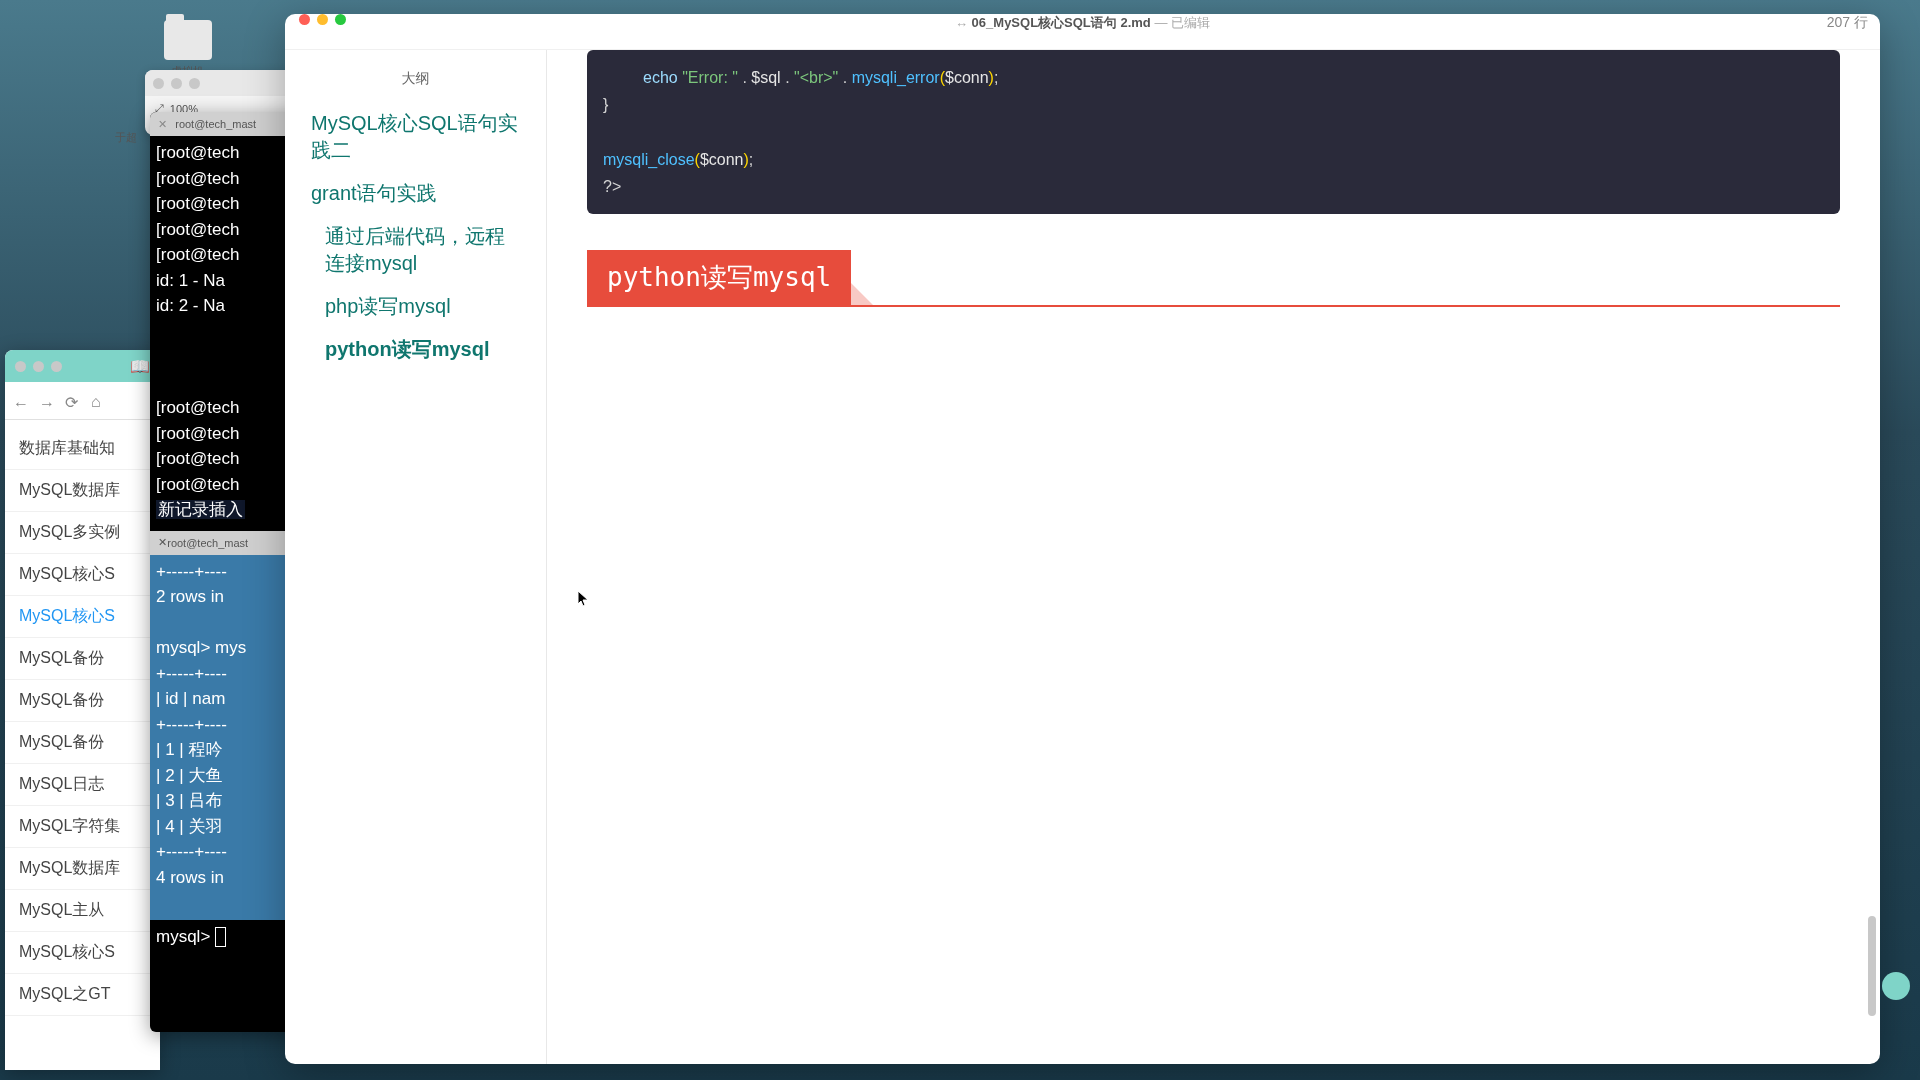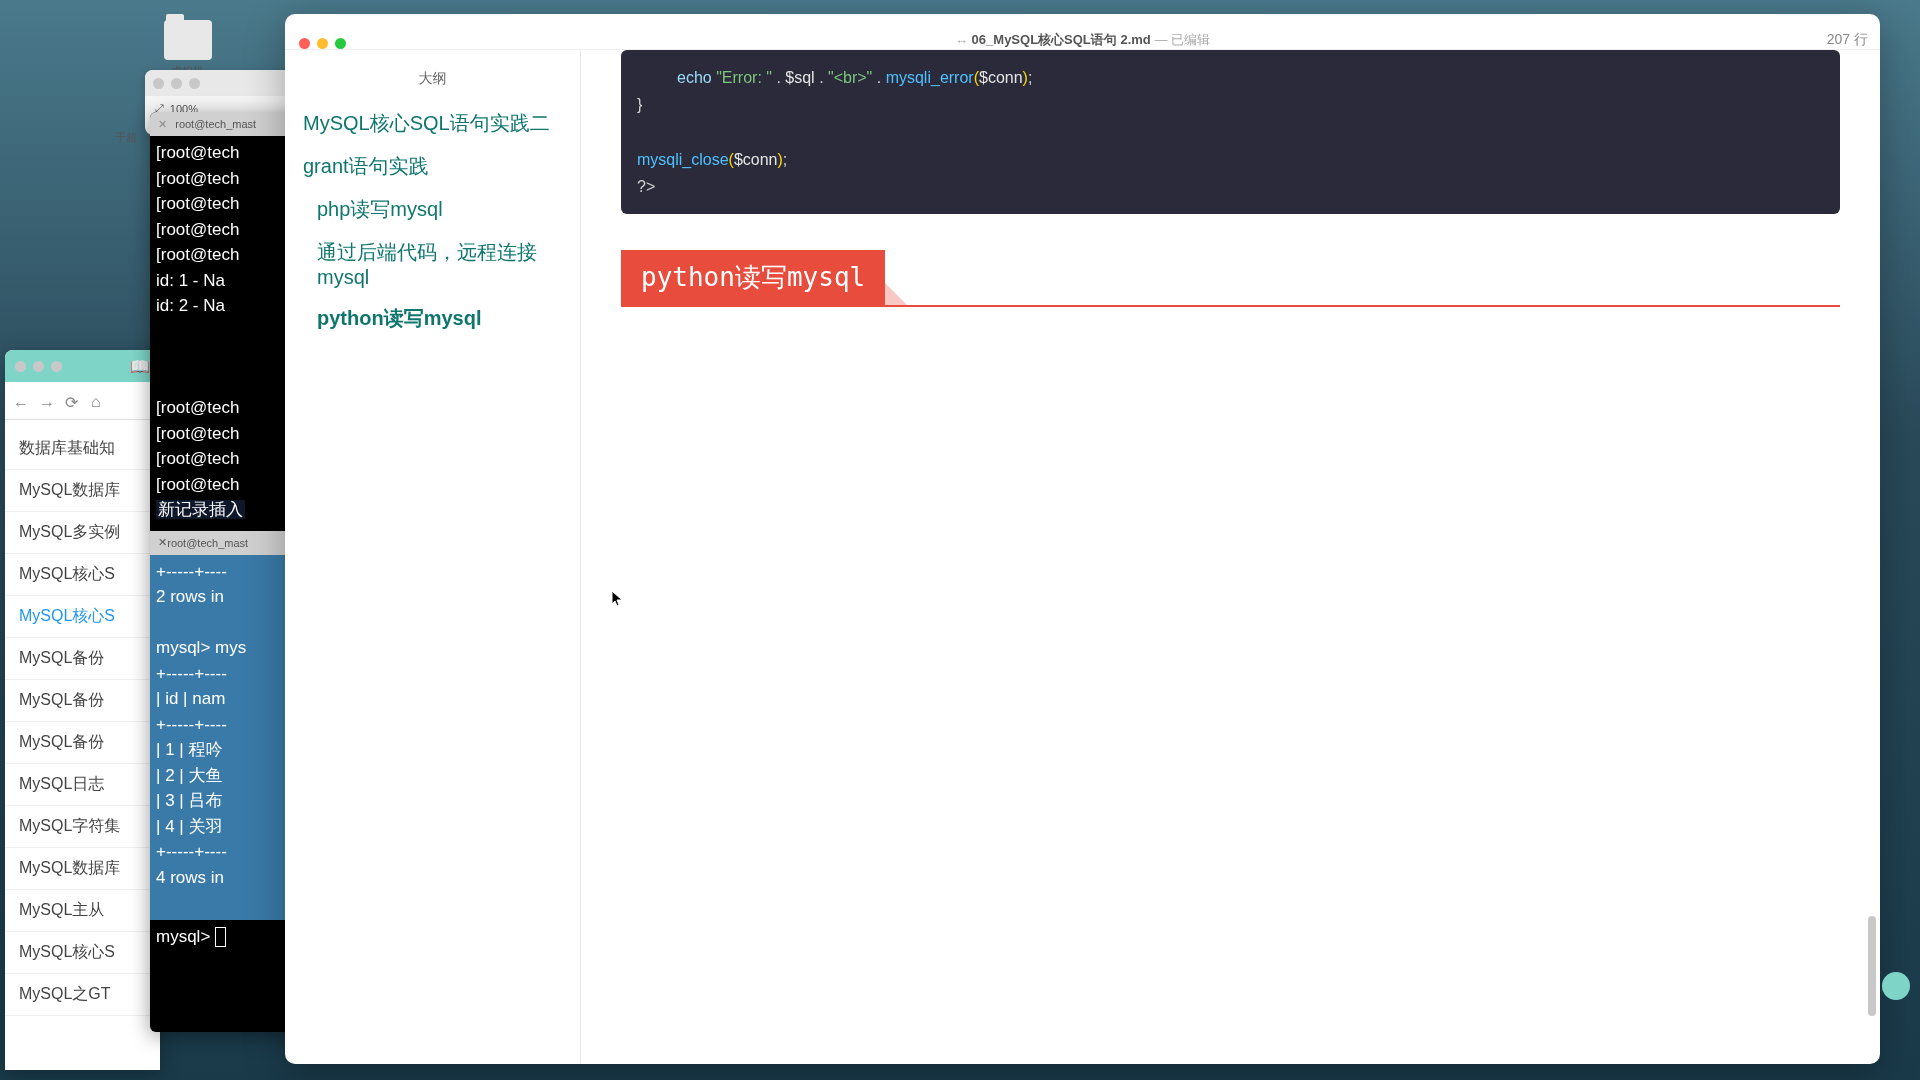--- a/index.html
+++ b/index.html
@@ -34,29 +34,29 @@
 .term-tab .x{margin-right:8px;color:#888;cursor:pointer}
 .term-body{font-family:Menlo,Monaco,monospace;font-size:17px;line-height:1.5;color:#fff;padding:4px 6px}
 .term-line{white-space:nowrap}
 .term-hl{background:#0f172a;color:#fff;padding:0 2px}
 .term-tab2{height:24px;background:#d0d0d0;display:flex;align-items:center;padding:0 8px;font-size:11px;color:#555;margin-top:4px}
 .term-sel{background:#3a7aa8}
 .term-cursor{display:inline-block;width:11px;height:20px;border:1px solid #fff;vertical-align:middle}
 
 
 .editor{position:absolute;left:285px;top:14px;width:1595px;height:1050px;background:#fff;border-radius:10px;box-shadow:0 10px 40px rgba(0,0,0,0.3);display:flex;flex-direction:column;overflow:hidden}
-.editor-titlebar{height:36px;display:flex;align-items:flex-end;padding:0 14px;position:relative;border-bottom:1px solid #f0f0f0}
+.editor-titlebar{height:36px;display:flex;align-items:flex-start;padding:0 14px;position:relative;border-bottom:1px solid #f0f0f0}
 .editor-titlebar .traffic-lights{position:absolute;left:14px}
 .editor-title{flex:1;text-align:center;font-size:13px;color:#555}
 .editor-title .dim{color:#aaa}
 .line-count{position:absolute;right:12px;font-size:14px;color:#888}
 .editor-body{flex:1;display:flex;overflow:hidden}
 
 
-.outline{width:296px;border-right:1px solid #e8e8e8;padding:14px 0}
+.outline{width:262px;border-right:1px solid #e8e8e8;padding:14px 8px}
 .outline-title{text-align:center;font-size:14px;color:#666;padding:6px 0 14px}
 .outline-item{padding:8px 18px;font-size:20px;color:#0f766e;cursor:pointer}
 .outline-item.lvl2{padding-left:32px}
 .outline-item.bold{font-weight:600}
 
 
 .content{flex:1;padding:0 40px;overflow-y:auto;position:relative}
 .code-block{background:#2a2a3a;border-radius:6px;padding:14px 16px;font-family:Menlo,Monaco,monospace;font-size:16px;line-height:1.7;color:#d4d4d4;margin-bottom:36px}
 .code-block .kw{color:#9cdcfe}
 .code-block .str{color:#7cc67c}
@@ -195,22 +195,22 @@
       <strong>06_MySQL核心SQL语句 2.md</strong>
       <span class="dim">— 已编辑</span>
     </div>
     <div class="line-count">207 行</div>
   </div>
   <div class="editor-body">
     <div class="outline">
       <div class="outline-title">大纲</div>
       <div class="outline-item">MySQL核心SQL语句实践二</div>
       <div class="outline-item">grant语句实践</div>
+      <div class="outline-item lvl2">通过后端代码，远程连接mysql</div>
       <div class="outline-item lvl2">php读写mysql</div>
-      <div class="outline-item lvl2">通过后端代码，远程连接mysql</div>
       <div class="outline-item lvl2 bold">python读写mysql</div>
     </div>
     <div class="content">
       <div class="code-block">
         <div style="padding-left:40px">
           <span class="kw">echo</span>
           <span> </span>
           <span class="str">"Error: "</span>
           <span class="op"> . </span>
           <span class="var">$sql</span>

